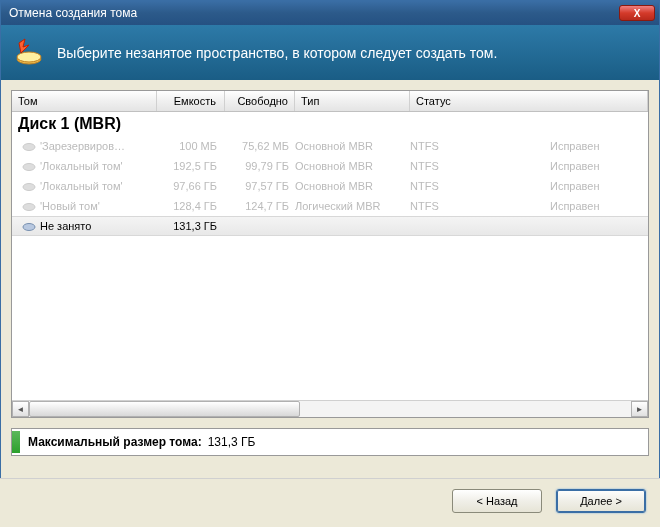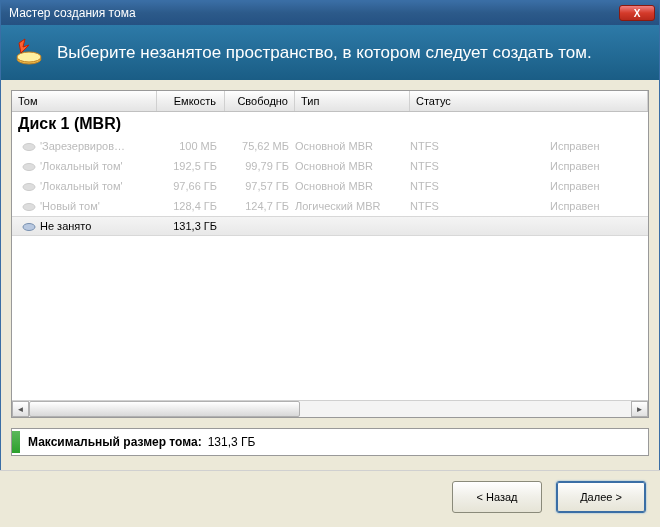--- a/index.html
+++ b/index.html
@@ -38,21 +38,21 @@
     justify-content: center;
     cursor: pointer;
   }
   .banner {
     height: 55px;
     background: linear-gradient(to bottom, #2d7aa8 0%, #1a5d85 100%);
     display: flex;
     align-items: center;
     padding: 0 12px;
     color: #fff;
-    font-size: 17px;
+    font-size: 14px;
     gap: 12px;
   }
   .banner-icon {
     width: 32px;
     height: 32px;
     position: relative;
   }
   .banner-icon svg { width: 32px; height: 32px; }
   .content {
     padding: 10px;
@@ -171,41 +171,41 @@
     right: 0;
     padding: 10px 14px 14px;
     display: flex;
     justify-content: flex-end;
     gap: 14px;
     border-top: 1px solid #d0d0d0;
     background: #ece9d8;
   }
   .btn {
     min-width: 90px;
-    height: 32px;
+    height: 24px;
     background: linear-gradient(to bottom, #fff 0%, #f0efe8 50%, #e6e4d6 100%);
     border: 1px solid #8a8a7a;
     border-radius: 3px;
     font-size: 11px;
     cursor: pointer;
     display: flex;
     align-items: center;
     justify-content: center;
     padding: 0 10px;
   }
   .btn.default {
     box-shadow: 0 0 0 1px #3a6ea5 inset, 0 0 2px #6fa8dc;
     border-color: #3a6ea5;
   }
 </style>
 </head>
 <body>
 
 <div class="titlebar">
-  <span>Мастер создания тома</span>
+  <span>Отмена создания тома</span>
   <div class="close-btn">
     <span>X</span>
   </div>
 </div>
 
 <div class="banner">
   <div class="banner-icon">
     <svg viewBox="0 0 32 32">
       <ellipse cx="16" cy="22" rx="12" ry="5" fill="#f0c050" stroke="#c08020"></ellipse>
       <ellipse cx="16" cy="20" rx="12" ry="5" fill="#fff0a0" stroke="#c08020"></ellipse>

